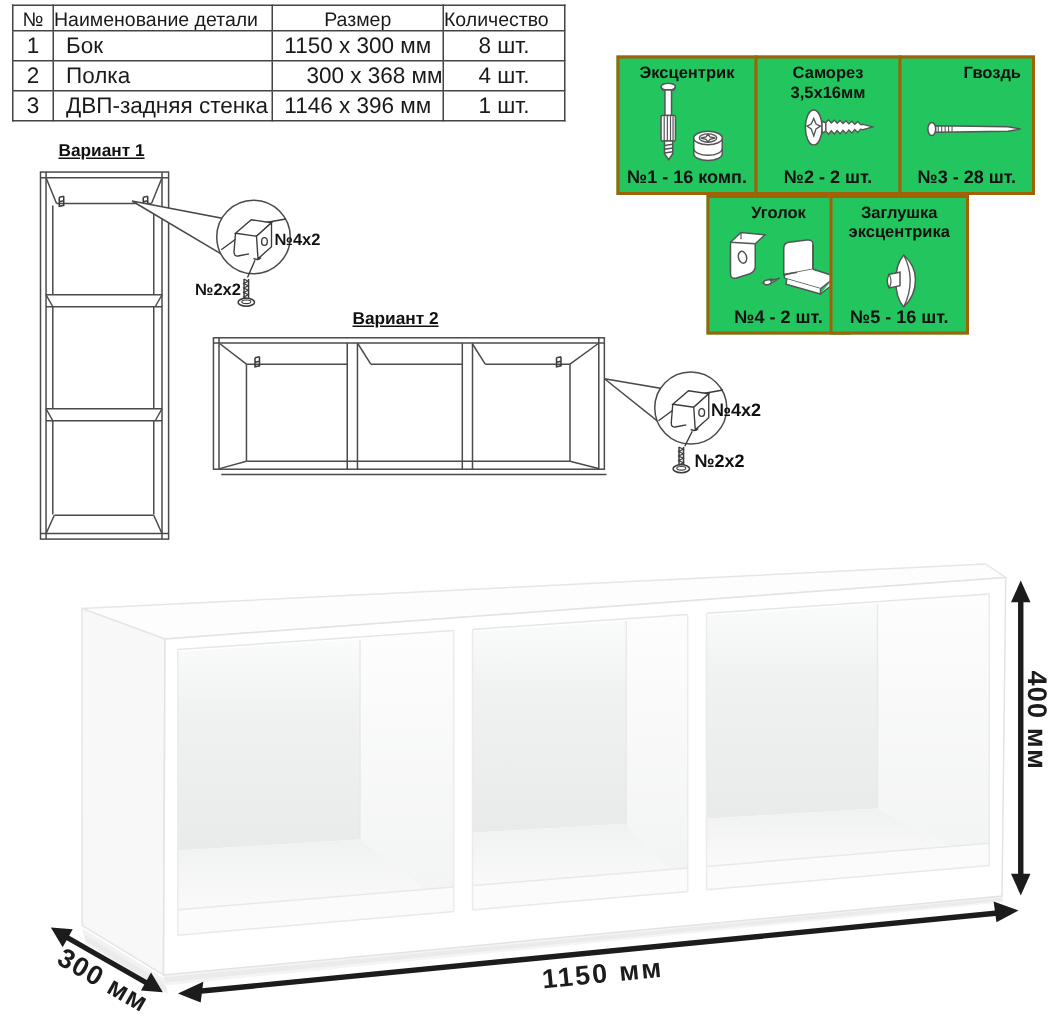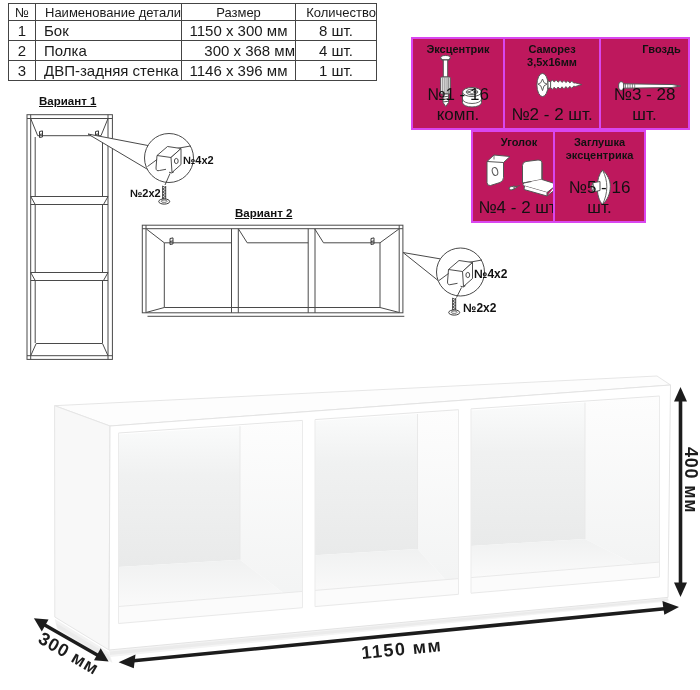--- a/index.html
+++ b/index.html
@@ -6,37 +6,37 @@
 *{box-sizing:border-box;}
 .page{position:relative;width:700px;height:690px;background:#ffffff;overflow:hidden;
   font-family:"Liberation Sans",sans-serif;}
 .abs{position:absolute;}
 table.parts{border-collapse:collapse;font-size:15px;color:#1a1a1a;table-layout:fixed;width:368px;}
 table.parts td{border:1px solid #444;padding:0;
   font-weight:normal;white-space:nowrap;overflow:hidden;}
 table.parts tr{height:20px;}
 table.parts tr.hd{height:17px;font-size:13px;}
 table.parts td.nm{padding-left:8px;}
-.hw{position:absolute;border:2px solid #d946ef;background:#be185d;text-align:center;}
+.hw{position:absolute;border:2px solid #a16207;background:#22c55e;text-align:center;}
 .hw .t{font-weight:bold;font-size:11px;line-height:13px;margin-top:4px;color:#111;}
-.hw .b{position:absolute;bottom:3px;left:0;right:0;font-weight:normal;font-size:17px;color:#111;text-align:center;}
+.hw .b{position:absolute;bottom:3px;left:0;right:0;font-weight:bold;font-size:12px;color:#111;text-align:center;}
 .hw svg{position:absolute;}
 .vlab{position:absolute;font-weight:bold;font-size:11.5px;color:#111;text-decoration:underline;}
 </style>
 </head>
 <body>
 <div class="page">
 
 <table class="parts abs" style="left:8px;top:3px;">
 <tbody>
         <tr class="hd">
           <td style="width:27px;text-align:center;">№</td>
-          <td style="width:146px;text-align:right;">Наименование детали</td>
+          <td style="width:146px;text-align:left;">Наименование детали</td>
           <td style="width:114px;text-align:center;">Размер</td>
-          <td style="width:81px;text-align:right;">Количество</td>
+          <td style="width:81px;text-align:left;">Количество</td>
         </tr>
 <tr>
           <td style="text-align:center;">1</td>
           <td class="nm">Бок</td>
           <td style="text-align:center;">1150 х 300 мм</td>
           <td style="text-align:center;">8 шт.</td>
         </tr>
 <tr>
           <td style="text-align:center;">2</td>
           <td class="nm">Полка</td>

